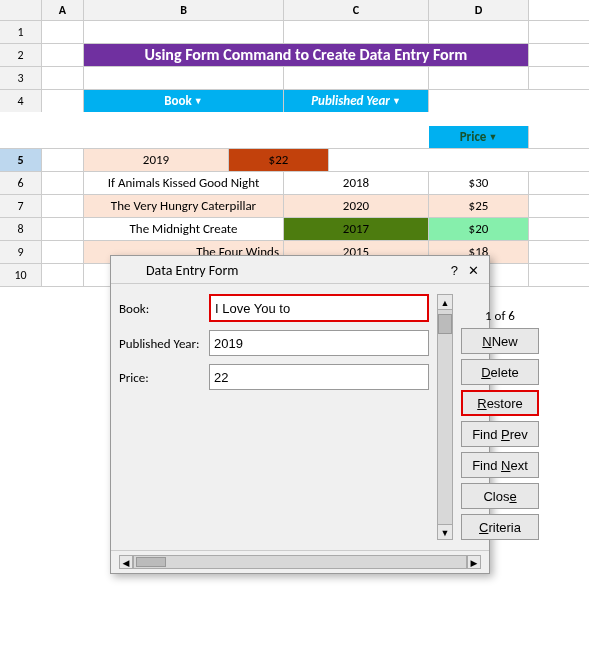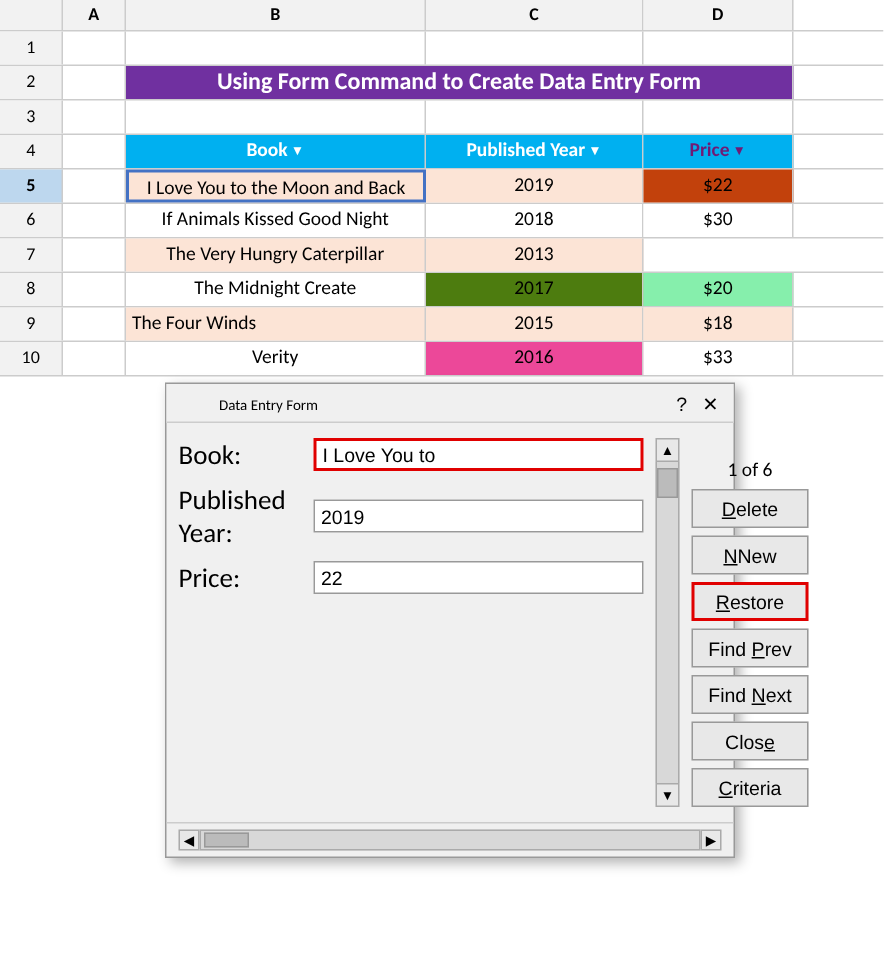--- a/index.html
+++ b/index.html
@@ -95,20 +95,21 @@
       background: #00b0f0;
       color: #fff;
       font-weight: bold;
       text-align: center;
     }
     .header-row .cell-c {
       background: #00b0f0;
       color: #fff;
       font-weight: bold;
       text-align: center;
+      font-style: italic;
     }
     .header-row .cell-d {
       background: #00b0f0;
       color: #fff;
       font-weight: bold;
       text-align: center;
     }
 
     
     .data-row-odd .cell-b,
@@ -140,21 +141,21 @@
 
     .dialog-titlebar {
       background: #f0f0f0;
       padding: 6px 8px 4px 8px;
       display: flex;
       align-items: center;
       justify-content: space-between;
       border-bottom: 1px solid #ccc;
     }
     .dialog-title {
-      font-size: 10px;
+      font-size: 14px;
       font-weight: normal;
       padding-left: 27px;
     }
     .dialog-controls {
       display: flex;
       gap: 6px;
       align-items: center;
     }
     .dialog-help {
       font-size: 13px;
@@ -181,29 +182,29 @@
       flex: 1;
     }
 
     .field-row {
       display: flex;
       align-items: center;
       margin-bottom: 8px;
     }
     .field-label {
       width: 90px;
-      font-size: 18px;
+      font-size: 13px;
       text-align: left;
     }
     .field-input {
       width: 220px;
       height: 22px;
       border: 1px solid #999;
       font-size: 13px;
-      padding: 0 4px;
+      padding: 12px 4px;
       background: #fff;
     }
     .field-input.active-input {
       border: 2px solid #e00000;
       outline: none;
     }
 
     
     .dialog-scroll {
       width: 18px;
@@ -355,58 +356,58 @@
     <div class="row-num">4</div>
     <div class="cell cell-a"></div>
     <div class="cell cell-b" style="background:#00b0f0; color:#fff; font-weight:bold; text-align:center; display:flex; align-items:center; justify-content:center;">
       <span>Book</span>
       <span class="filter-icon">▼</span>
     </div>
     <div class="cell cell-c" style="background:#00b0f0; color:#fff; font-weight:bold; text-align:center; display:flex; align-items:center; justify-content:center;">
       <span>Published Year</span>
       <span class="filter-icon">▼</span>
     </div>
-    <div class="cell cell-d" style="background:#00b0f0; color:#701a75; font-weight:bold; text-align:center; display:flex; align-items:center; justify-content:center;">
+    <div class="cell cell-d" style="background:#00b0f0; color:#14532d; font-weight:bold; text-align:center; display:flex; align-items:center; justify-content:center;margin-top:36px;">
       <span>Price</span>
       <span class="filter-icon">▼</span>
     </div>
   </div>
 
   <div id="data-rows">
       <div class="sheet-row data-row-odd row-selected">
     <div class="row-num active-row">5</div>
     <div class="cell cell-a"></div>
-    <div class="cell cell-b" style="background:#fce4d6; text-align:center; border: 2px solid #4472c4;">I Love You to the Moon and Back</div>
     <div class="cell cell-c" style="background:#fce4d6; text-align:center;">2019</div>
     <div class="cell cell-d" style="background:#c2410c; text-align:center;">$22</div>
   </div>
       <div class="sheet-row data-row-even">
     <div class="row-num ">6</div>
     <div class="cell cell-a"></div>
     <div class="cell cell-b" style="background:#fff; text-align:center; ">If Animals Kissed Good Night</div>
     <div class="cell cell-c" style="background:#fff; text-align:center;">2018</div>
     <div class="cell cell-d" style="background:#fff; text-align:center;">$30</div>
   </div>
       <div class="sheet-row data-row-odd">
     <div class="row-num ">7</div>
     <div class="cell cell-a"></div>
     <div class="cell cell-b" style="background:#fce4d6; text-align:center; ">The Very Hungry Caterpillar</div>
-    <div class="cell cell-c" style="background:#fce4d6; text-align:center;">2013</div>
+    <div class="cell cell-c" style="background:#fce4d6; text-align:center;">2020</div>
+    <div class="cell cell-d" style="background:#fce4d6; text-align:center;">$25</div>
   </div>
       <div class="sheet-row data-row-even">
     <div class="row-num ">8</div>
     <div class="cell cell-a"></div>
     <div class="cell cell-b" style="background:#fff; text-align:center; ">The Midnight Create</div>
     <div class="cell cell-c" style="background:#4d7c0f; text-align:center;">2017</div>
     <div class="cell cell-d" style="background:#86efac; text-align:center;">$20</div>
   </div>
       <div class="sheet-row data-row-odd">
     <div class="row-num ">9</div>
     <div class="cell cell-a"></div>
-    <div class="cell cell-b" style="background:#fce4d6; text-align:left; ">The Four Winds</div>
+    <div class="cell cell-b" style="background:#fce4d6; text-align:right; ">The Four Winds</div>
     <div class="cell cell-c" style="background:#fce4d6; text-align:center;">2015</div>
     <div class="cell cell-d" style="background:#fce4d6; text-align:center;">$18</div>
   </div>
       <div class="sheet-row data-row-even">
     <div class="row-num ">10</div>
     <div class="cell cell-a"></div>
     <div class="cell cell-b" style="background:#fff; text-align:center; ">Verity</div>
     <div class="cell cell-c" style="background:#ec4899; ">2016</div>
     <div class="cell cell-d" style="background:#fff; text-align:center;">$33</div>
   </div>
@@ -447,24 +448,24 @@
       <div class="scroll-arrow">▲</div>
       <div class="scroll-track">
         <div class="scroll-thumb"></div>
       </div>
       <div class="scroll-arrow">▼</div>
     </div>
 
     <div class="dialog-buttons">
       <div class="record-counter">1 of 6</div>
       <button class="dlg-btn">
+        <span><span class="underline">N</span><span>New</span></span>
+      </button>
+      <button class="dlg-btn">
         <span><span class="underline">D</span><span>elete</span></span>
-      </button>
-      <button class="dlg-btn">
-        <span><span class="underline">N</span><span>New</span></span>
       </button>
       <button class="dlg-btn highlighted">
         <span><span class="underline">R</span><span>estore</span></span>
       </button>
       <button class="dlg-btn">
         <span>Find <span class="underline">P</span>rev</span>
       </button>
       <button class="dlg-btn">
         <span>Find <span class="underline">N</span>ext</span>
       </button>

